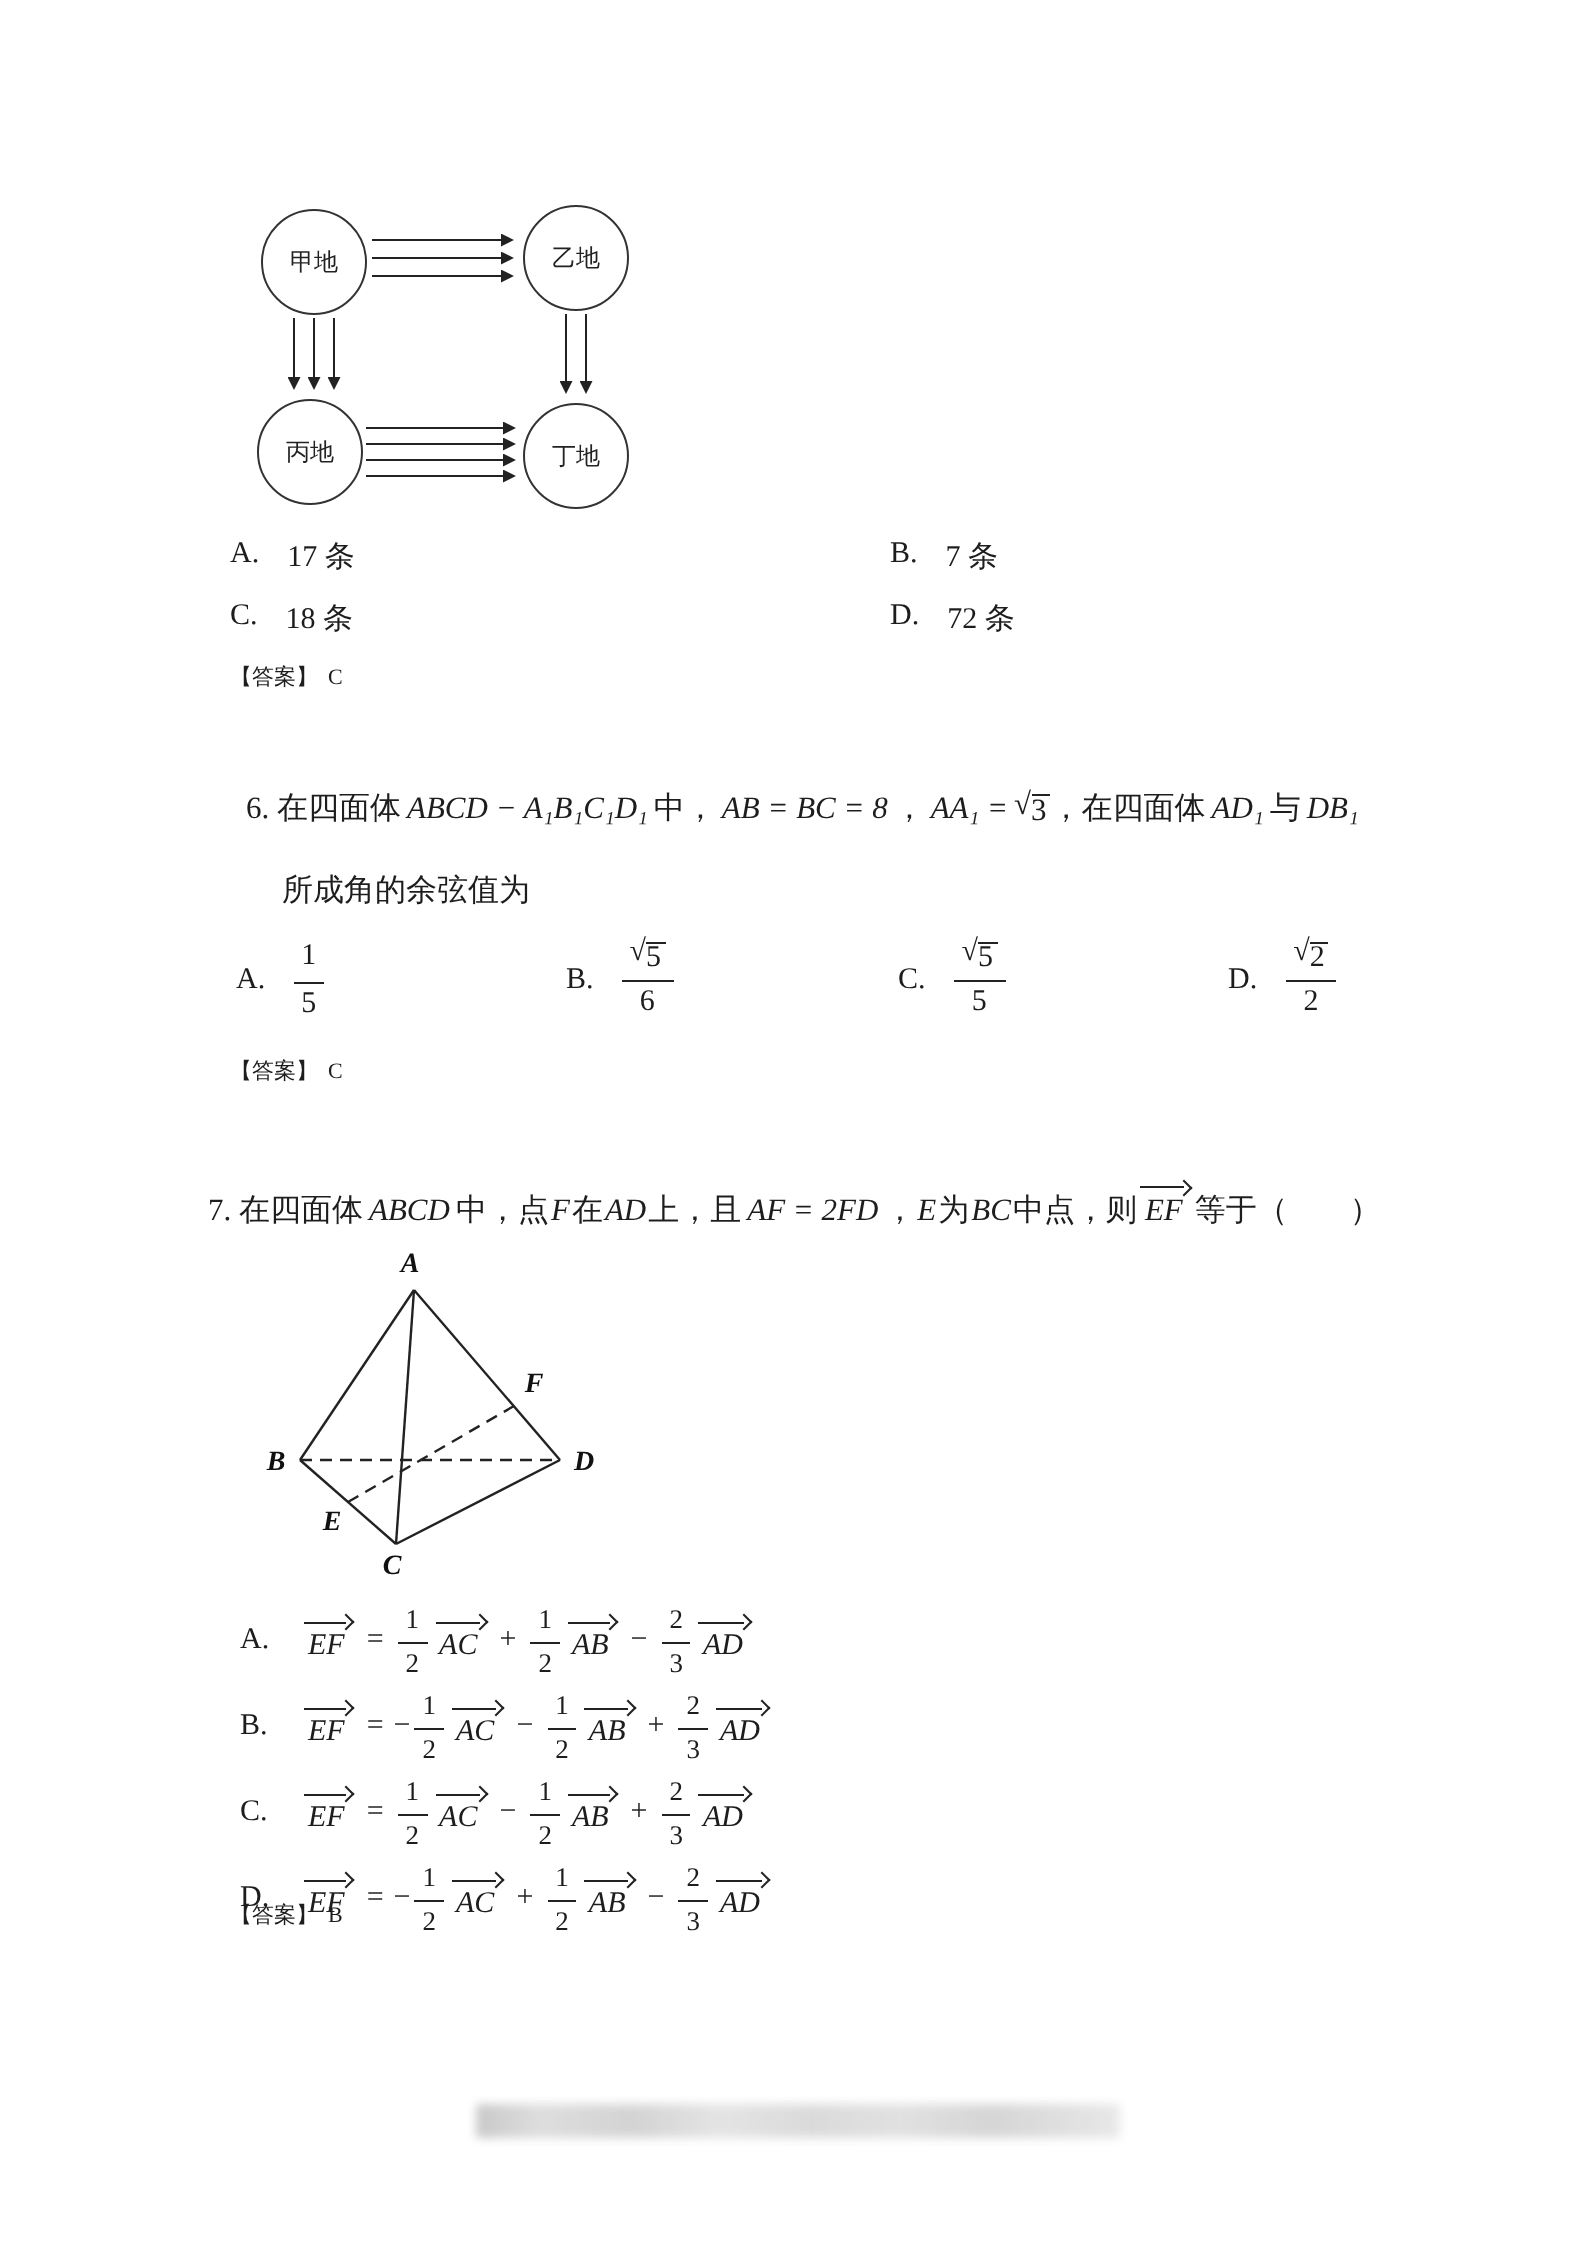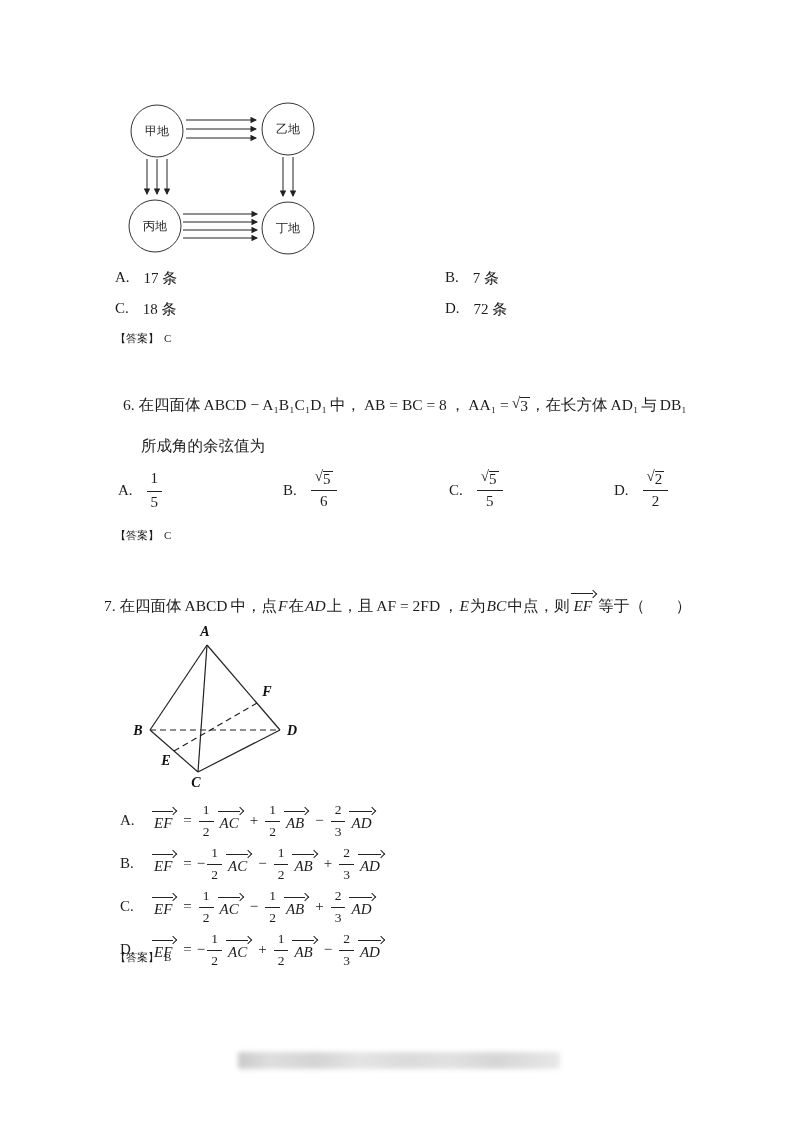--- a/index.html
+++ b/index.html
@@ -2,21 +2,21 @@
 <html><head>
 <meta charset="utf-8">
 <style>
   html,body{margin:0;padding:0;background:#ffffff;}
   #page{
     position:relative;width:793px;height:1122px;background:#ffffff;overflow:hidden;
     font-family:"Liberation Serif","DejaVu Serif",serif;color:#1d1d1d;
   }
   .abs{position:absolute;}
   .qtext{font-size:15.5px;line-height:20px;white-space:nowrap;}
-  .mi{margin:1px 3px;}
+  .mi{font-style:italic;margin:1px 3px;}
   .mi-tight{font-style:italic;margin:0 1px;}
   
   .sqrt{display:inline-flex;align-items:flex-start;line-height:1;}
   .sqrt .rsign{font-style:normal;line-height:1;transform:translateY(-2px);}
   .sqrt .rad{border-top:1px solid #222;padding:0 2px 0 0;font-style:normal;}
   
   .frac{display:inline-flex;flex-direction:column;align-items:center;vertical-align:middle;
         font-size:15px;line-height:1.15;text-align:center;}
   .frac .num{align-self:stretch;display:flex;justify-content:center;border-bottom:1px solid #222;padding:1px 4px 3px;}
   .frac .den{padding-top:2px;}
@@ -109,21 +109,21 @@
 
   <div class="abs ansline" style="left:115px;top:331px;">
     <span>【答案】</span><span class="letter">C</span>
   </div>
 
   <div class="abs qtext" style="left:123px;top:395px;">
     <span>6.</span>
     <span>在四面体</span><span class="mi">ABCD − A₁B₁C₁D₁</span><span>中，</span><span class="mi">AB = BC = 8</span><span>，</span><span class="mi">AA₁ =</span><span class="sqrt">
         <span class="rsign">√</span>
         <span class="rad">3</span>
-      </span><span>，在长方体</span><span class="mi">AD₁</span><span>与</span><span class="mi">DB₁</span>
+      </span><span>，在四面体</span><span class="mi">AD₁</span><span>与</span><span class="mi">DB₁</span>
   </div>
   <div class="abs qtext" style="left:141px;top:436px;">所成角的余弦值为</div>
 
   <div class="abs opt-frac" style="left:118px;top:467px;">
     <span>A.</span>
     <span class="frac">
       <span class="num">1</span>
       <span class="den">5</span>
     </span>
   </div>

